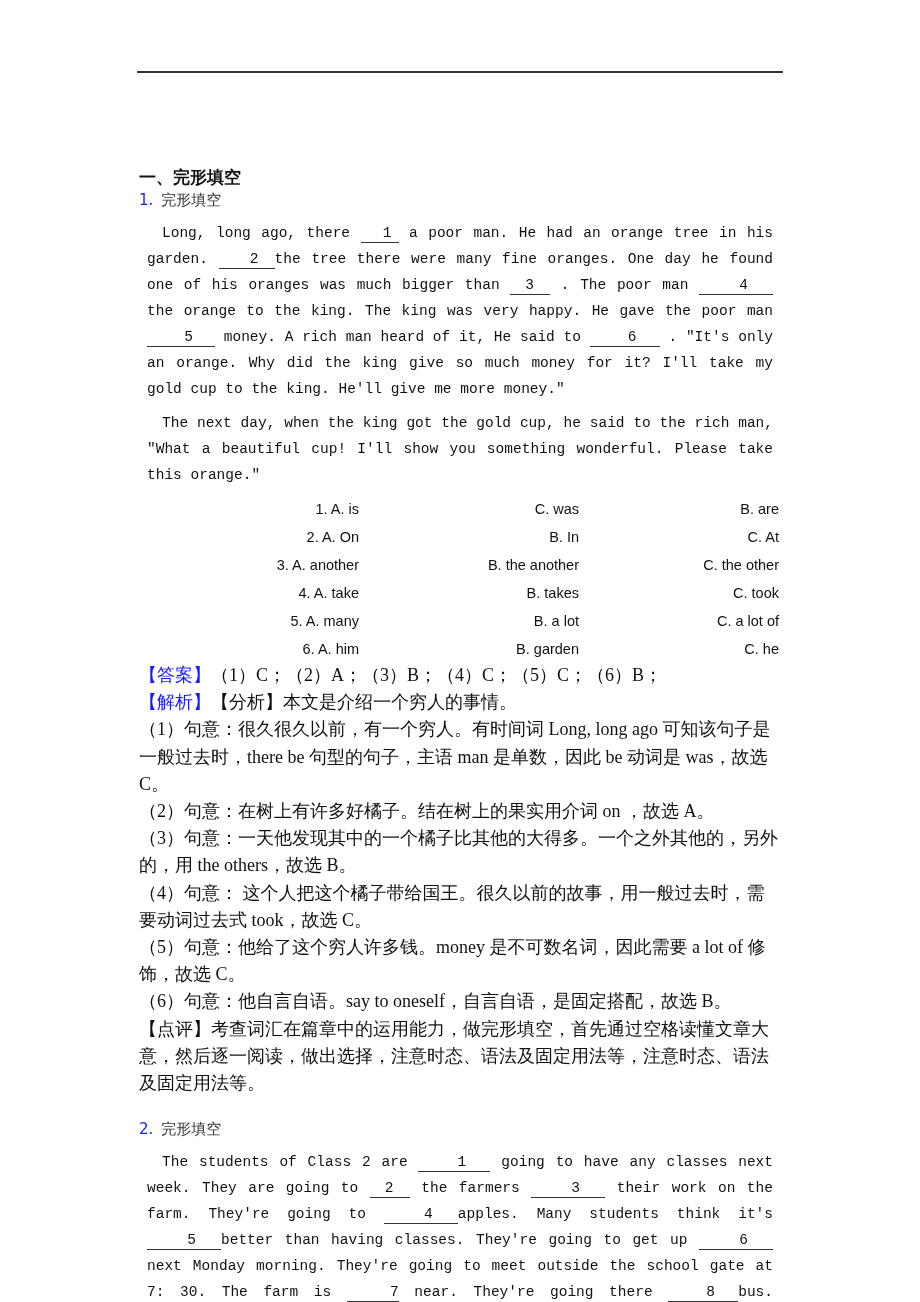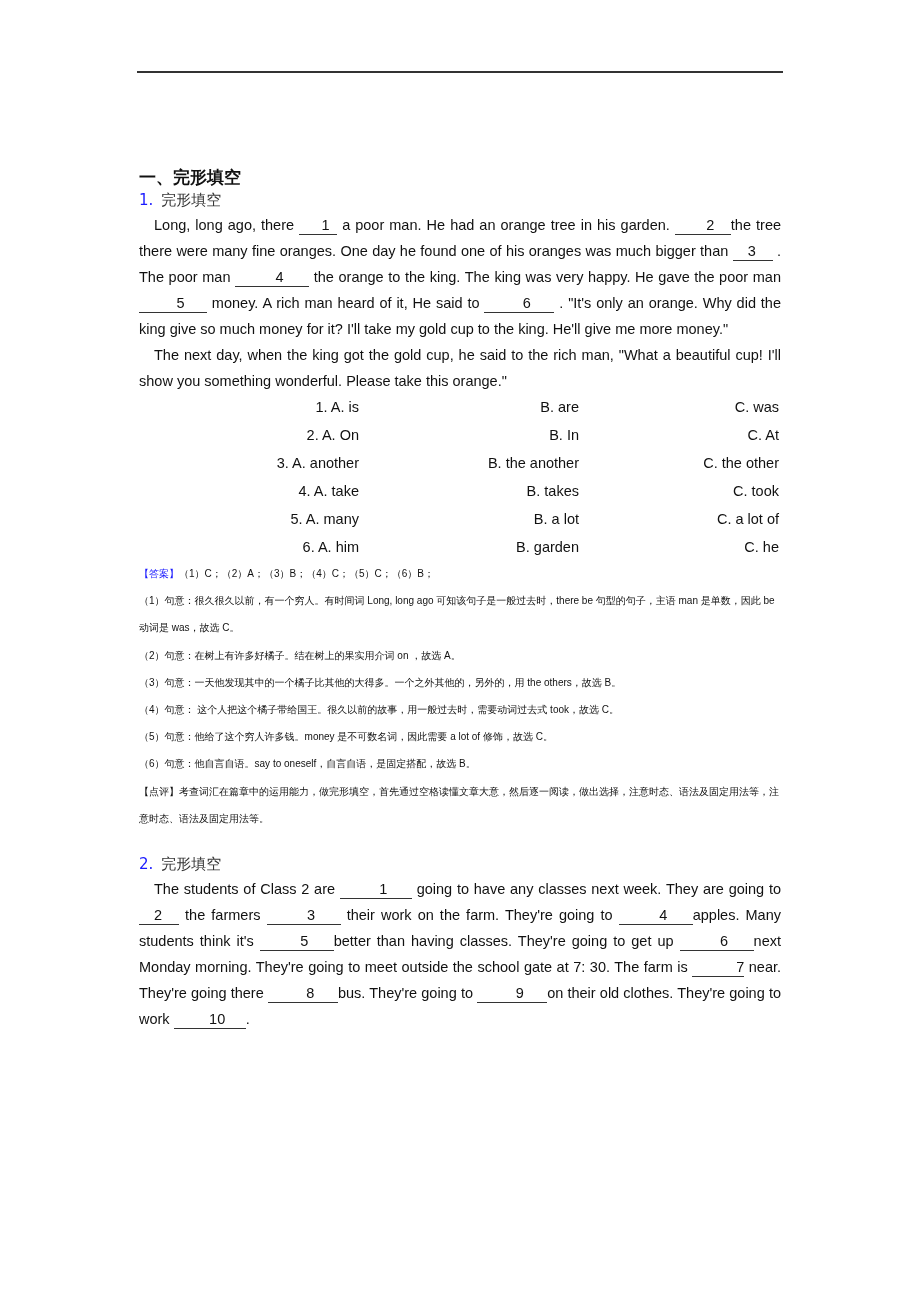--- a/index.html
+++ b/index.html
@@ -45,43 +45,44 @@
       color: #333;
       font-family: "DejaVu Sans", sans-serif;
     }
     .q-num {
       color: #1a1aff;
       margin-right: 8px;
     }
     .para {
       text-align: justify;
       text-indent: 15px;
-      margin: 0;
+      margin: 8px;
+      font-family: Liberation Mono, monospace;
     }
     .blank {
       display: inline-block;
       border-bottom: 1px solid #333;
       text-align: center;
       line-height: 18px;
       height: 18px;
       vertical-align: baseline;
     }
     .blank.left { text-align: left; }
     .blank.right { text-align: right; }
     .options {
       display: grid;
       grid-template-columns: 220px 220px 200px;
       row-gap: 2px;
       margin-top: 0;
       text-align: right;
     }
     .options div { line-height: 26px; height: 26px; }
     .cn {
-      font-family: Liberation Sans, sans-serif;
-      font-size: 10px;
+      font-family: Liberation Serif, serif;
+      font-size: 18px;
       line-height: 27.2px;
       color: #111;
     }
     .cn p { margin: 0; }
     .tag { color: #1a1aff; }
     .spacer { height: 22px; }
   </style>
 </head>
 <body>
 
@@ -95,41 +96,42 @@
     <div class="q-header">
       <span class="q-num">1.</span><span>完形填空</span>
     </div>
 
     <p class="para"><span>Long, long ago, there </span><span class="blank" style="width:38px">1</span><span> a poor man. He had an orange tree in his garden. </span><span class="blank" style="width:56px">2</span><span>the tree there were many fine oranges. One day he found one of his oranges was much bigger than </span><span class="blank left" style="width:40px">3</span><span> . The poor man </span><span class="blank" style="width:74px">4</span><span> the orange to the king. The king was very happy. He gave the poor man </span><span class="blank" style="width:68px">5</span><span> money. A rich man heard of it, He said to </span><span class="blank" style="width:70px">6</span><span> . "It's only an orange. Why did the king give so much money for it? I'll take my gold cup to the king. He'll give me more money."</span></p>
 
     <p class="para">The next day, when the king got the gold cup, he said to the rich man, "What a beautiful cup! I'll show you something wonderful. Please take this orange."</p>
 
     <div class="options">
       <div>1. A. is</div>
+      <div>C. was</div>
       <div>B. are</div>
-      <div>C. was</div>
       <div>2. A. On</div>
       <div>B. In</div>
       <div>C. At</div>
       <div>3. A. another</div>
       <div>B. the another</div>
       <div>C. the other</div>
       <div>4. A. take</div>
       <div>B. takes</div>
       <div>C. took</div>
       <div>5. A. many</div>
       <div>B. a lot</div>
       <div>C. a lot of</div>
       <div>6. A. him</div>
       <div>B. garden</div>
       <div>C. he</div>
     </div>
 
     <div class="cn">
       <p><span class="tag">【答案】</span><span>（1）C；（2）A；（3）B；（4）C；（5）C；（6）B；</span></p>
+      <p><span class="tag">【解析】</span><span>【分析】本文是介绍一个穷人的事情。</span></p>
       <p>（1）句意：很久很久以前，有一个穷人。有时间词 Long, long ago 可知该句子是一般过去时，there be 句型的句子，主语 man 是单数，因此 be 动词是 was，故选 C。</p>
       <p>（2）句意：在树上有许多好橘子。结在树上的果实用介词 on ，故选 A。</p>
       <p>（3）句意：一天他发现其中的一个橘子比其他的大得多。一个之外其他的，另外的，用 the others，故选 B。</p>
       <p>（4）句意： 这个人把这个橘子带给国王。很久以前的故事，用一般过去时，需要动词过去式 took，故选 C。</p>
       <p>（5）句意：他给了这个穷人许多钱。money 是不可数名词，因此需要 a lot of 修饰，故选 C。</p>
       <p>（6）句意：他自言自语。say to oneself，自言自语，是固定搭配，故选 B。</p>
       <p>【点评】考查词汇在篇章中的运用能力，做完形填空，首先通过空格读懂文章大意，然后逐一阅读，做出选择，注意时态、语法及固定用法等，注意时态、语法及固定用法等。</p>
     </div>
   </div>
 

